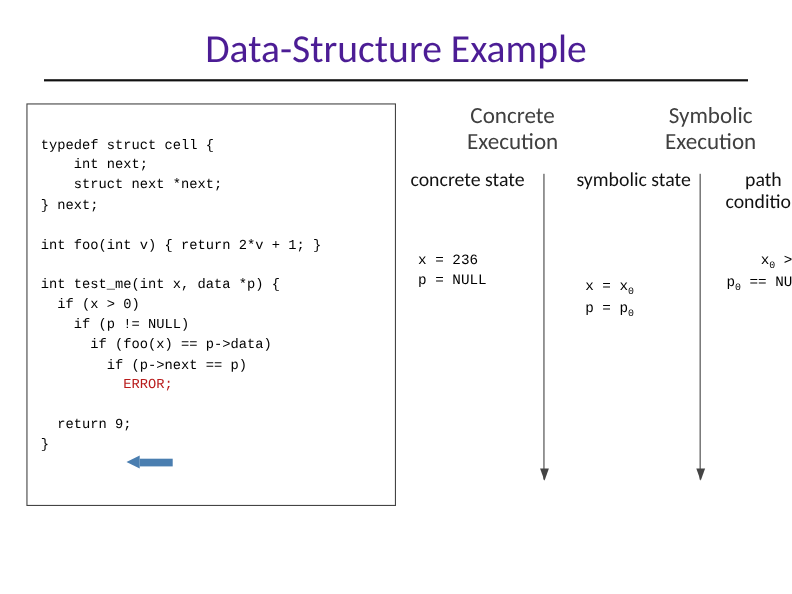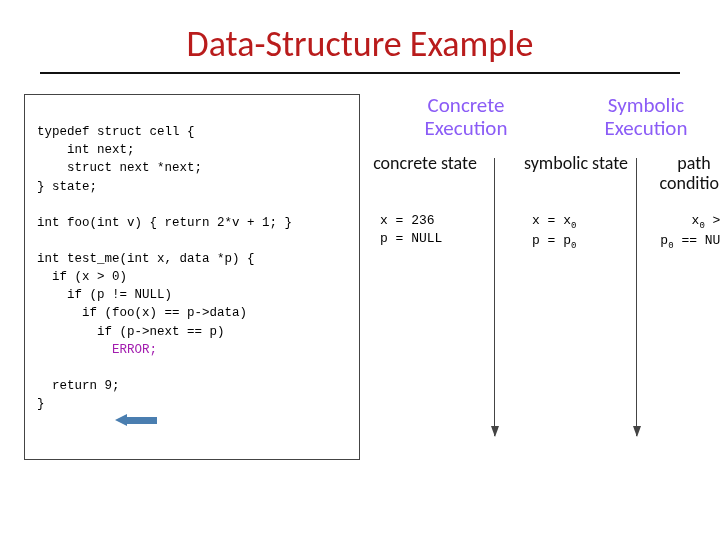--- a/index.html
+++ b/index.html
@@ -16,21 +16,21 @@
     width: 720px;
     height: 540px;
     box-sizing: border-box;
   }
   .title {
     text-align: center;
     font-size: 36px;
     margin-top: 22px;
     margin-bottom: 6px;
     font-weight: 400;
-    color: #b91c1c;
+    color: #4c1d95;
   }
   .hr {
     margin: 0 40px 20px 40px;
     height: 0;
     border-top: 2px solid #111;
   }
   .content {
     display: flex;
     flex-direction: row;
     padding: 0 18px 0 24px;
@@ -40,21 +40,21 @@
     flex: 0 0 312px;
     border: 1px solid #444;
     padding: 10px 10px 10px 12px;
     font-family: "Courier New", monospace;
     font-size: 12.5px;
     line-height: 1.45;
     color: #000;
     white-space: pre;
     position: relative;
   }
-  .codebox .err { color: #a21caf; }
+  .codebox .err { color: #b91c1c; }
   .arrow-left {
     position: absolute;
     left: 90px;
     bottom: 33px;
     display: inline-flex;
     align-items: center;
   }
   .arrow-left .head {
     width: 0; height: 0;
     border-top: 6px solid transparent;
@@ -66,48 +66,48 @@
   }
   .right {
     flex: 1;
     position: relative;
   }
   .sec-head {
     position: absolute;
     top: 0;
     font-size: 21px;
     text-align: center;
-    color: #8b5cf6;
+    color: #404040;
     line-height: 1.1;
   }
   .sec-head.concrete { left: 30px; width: 120px; }
   .sec-head.symbolic { left: 200px; width: 140px; }
 
   .col-head {
     position: absolute;
     top: 60px;
     font-size: 18px;
     text-align: center;
     color: #111;
     line-height: 1.1;
   }
   .col-head.c1 { left: -6px; width: 110px; }
   .col-head.c2 { left: 145px; width: 110px; }
   .col-head.c3 { left: 268px; width: 100px; }
 
   .vals {
     position: absolute;
-    top: 118px;
+    top: 134px;
     font-family: "Courier New", monospace;
     font-size: 13px;
     line-height: 1.4;
     white-space: pre;
   }
   .vals.c1 { left: 4px; }
-  .vals.c2 { left: 156px; }
+  .vals.c2 { left: 156px; margin-top: 24px; }
   .vals.c3 { left: 282px; text-align: right; width: 78px; }
 
   .sub { font-size: 9px; vertical-align: sub; }
 
   .vlineset { position: absolute; top: 64px; }
   .vline {
     position: absolute;
     width: 0;
     border-left: 1px solid #444;
   }
@@ -131,21 +131,21 @@
 
   <div class="title">Data-Structure Example</div>
   <div class="hr"></div>
 
   <div class="content">
 
     <div class="codebox">
 <span>typedef struct cell {</span>
 <span>    int next;</span>
 <span>    struct next *next;</span>
-<span>} state;</span>
+<span>} next;</span>
 <span></span>
 <span>int foo(int v) { return 2*v + 1; }</span>
 <span></span>
 <span>int test_me(int x, data *p) {</span>
 <span>  if (x &gt; 0)</span>
 <span>    if (p != NULL)</span>
 <span>      if (foo(x) == p-&gt;data)</span>
 <span>        if (p-&gt;next == p)</span>
 <span class="err">          ERROR;</span>
 <span></span>

